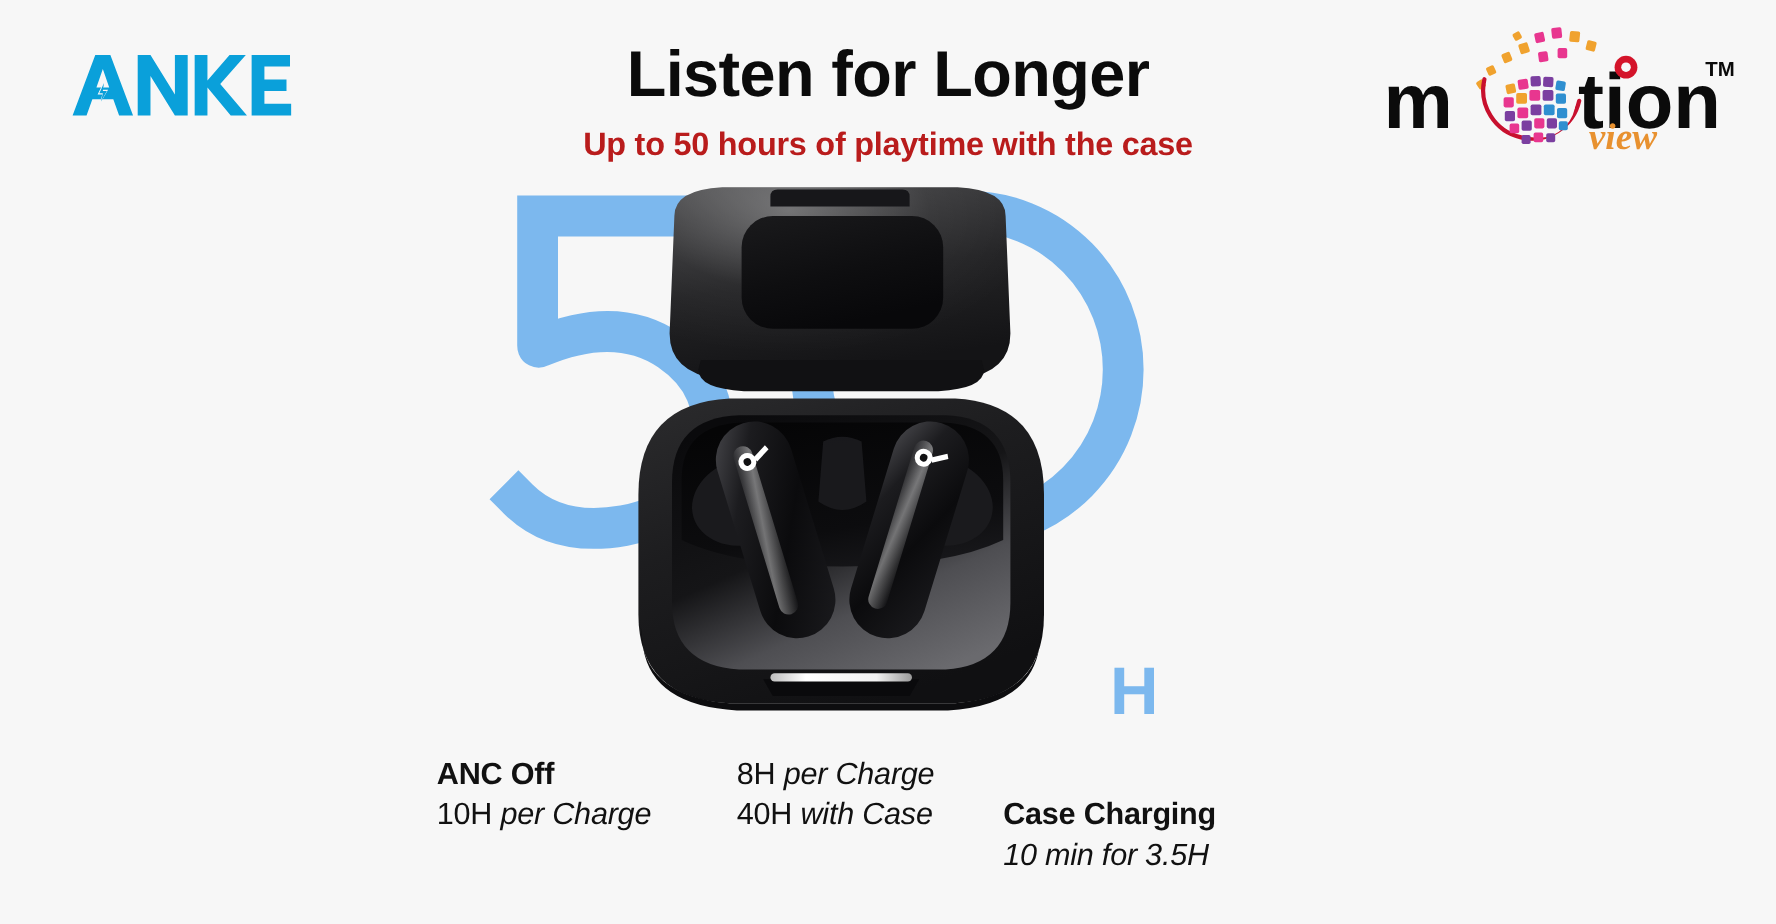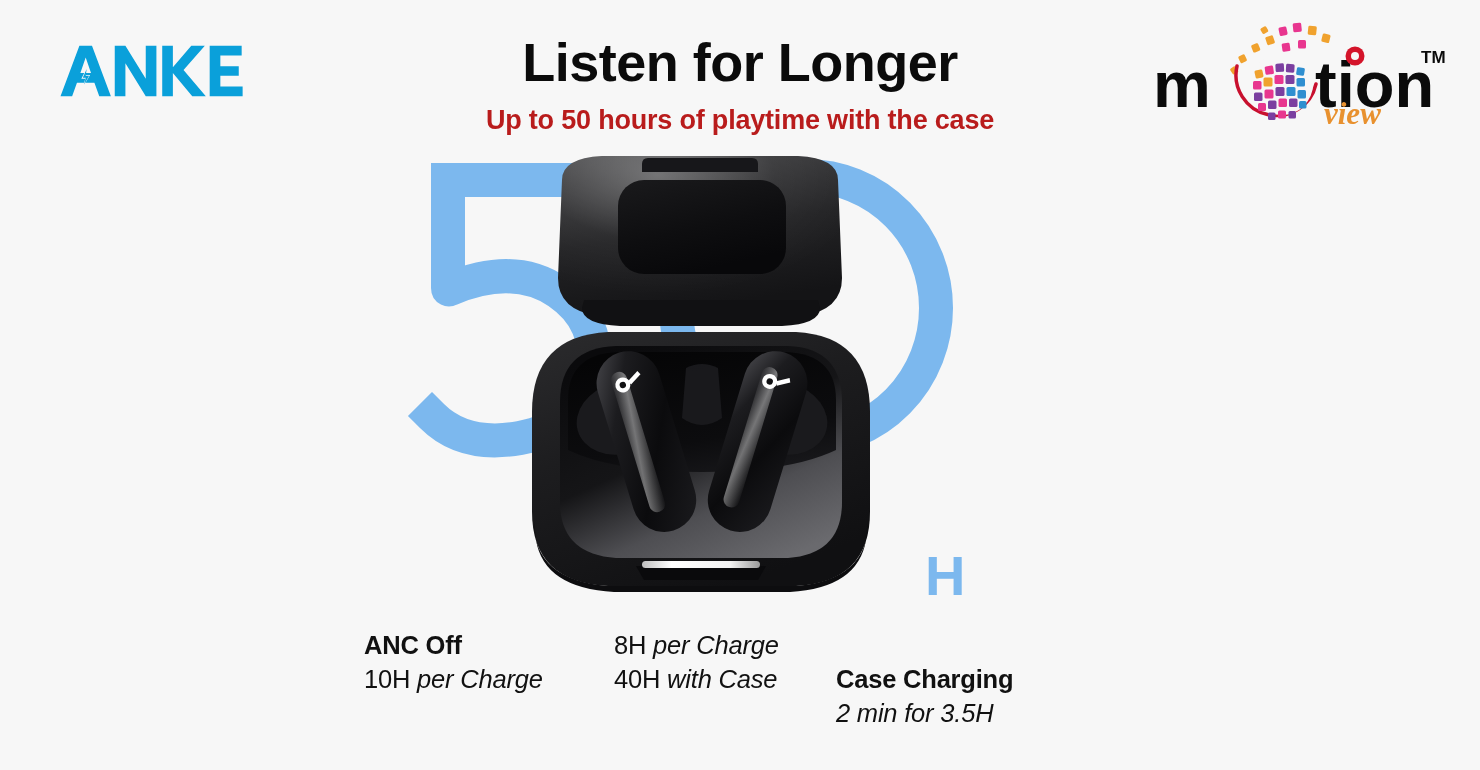--- a/index.html
+++ b/index.html
@@ -340,16 +340,16 @@
     <span class="spec-line"><b>10H</b><span> per Charge</span></span>
   </div>
 
   <div class="spec-col c1">
     <span class="spec-line"><b>8H</b><span> per Charge</span></span>
     <span class="spec-line"><b>40H</b><span> with Case</span></span>
   </div>
 
   <div class="spec-col c2">
     <span class="spec-title">Case Charging</span>
-    <span class="spec-line"><span>2 min for 3.5H</span></span>
+    <span class="spec-line"><span>10 min for 3.5H</span></span>
   </div>
 
 </div>
 
 </body></html>

